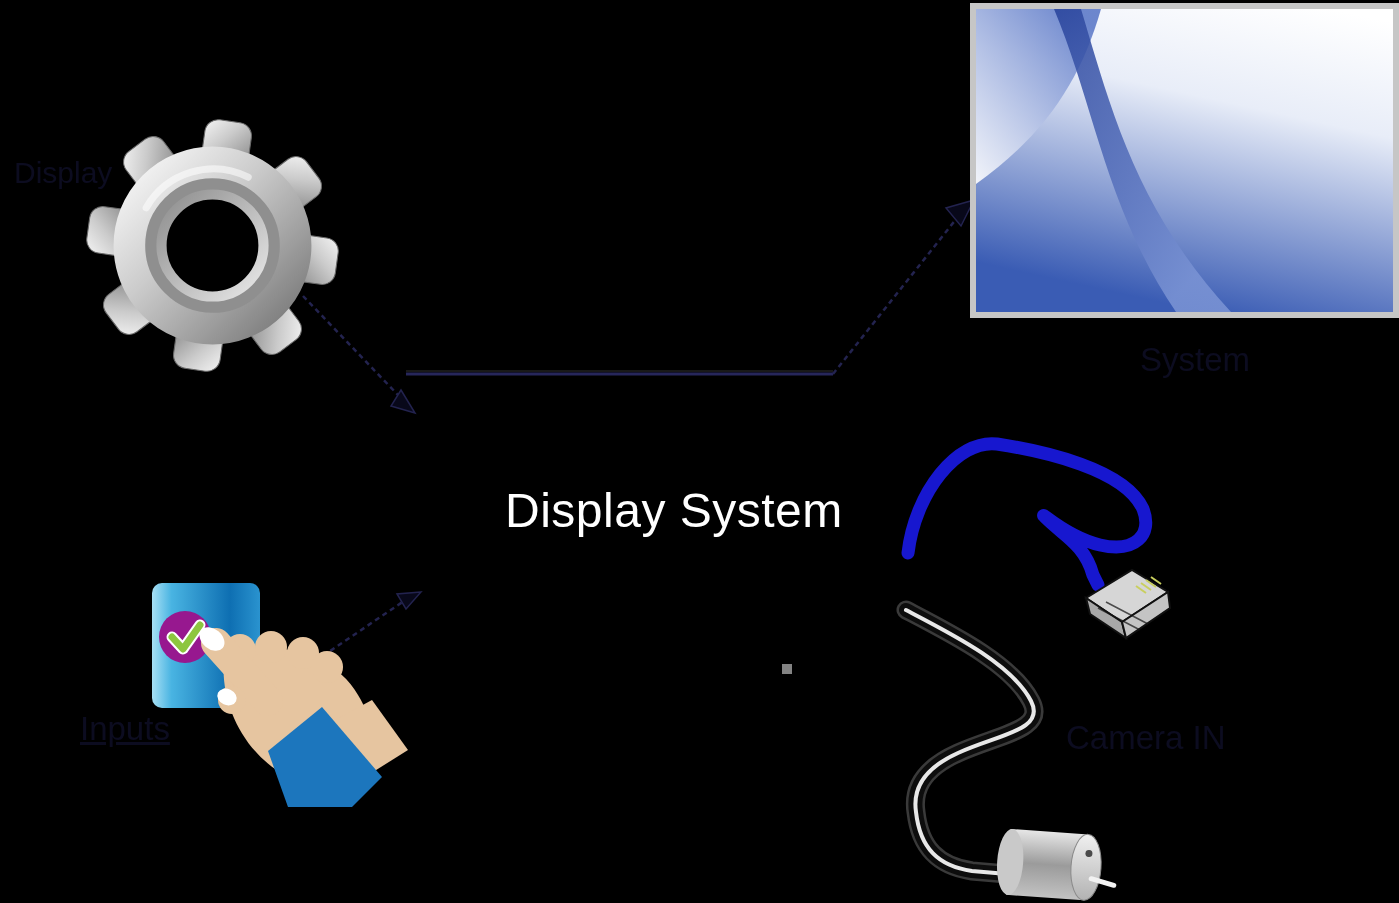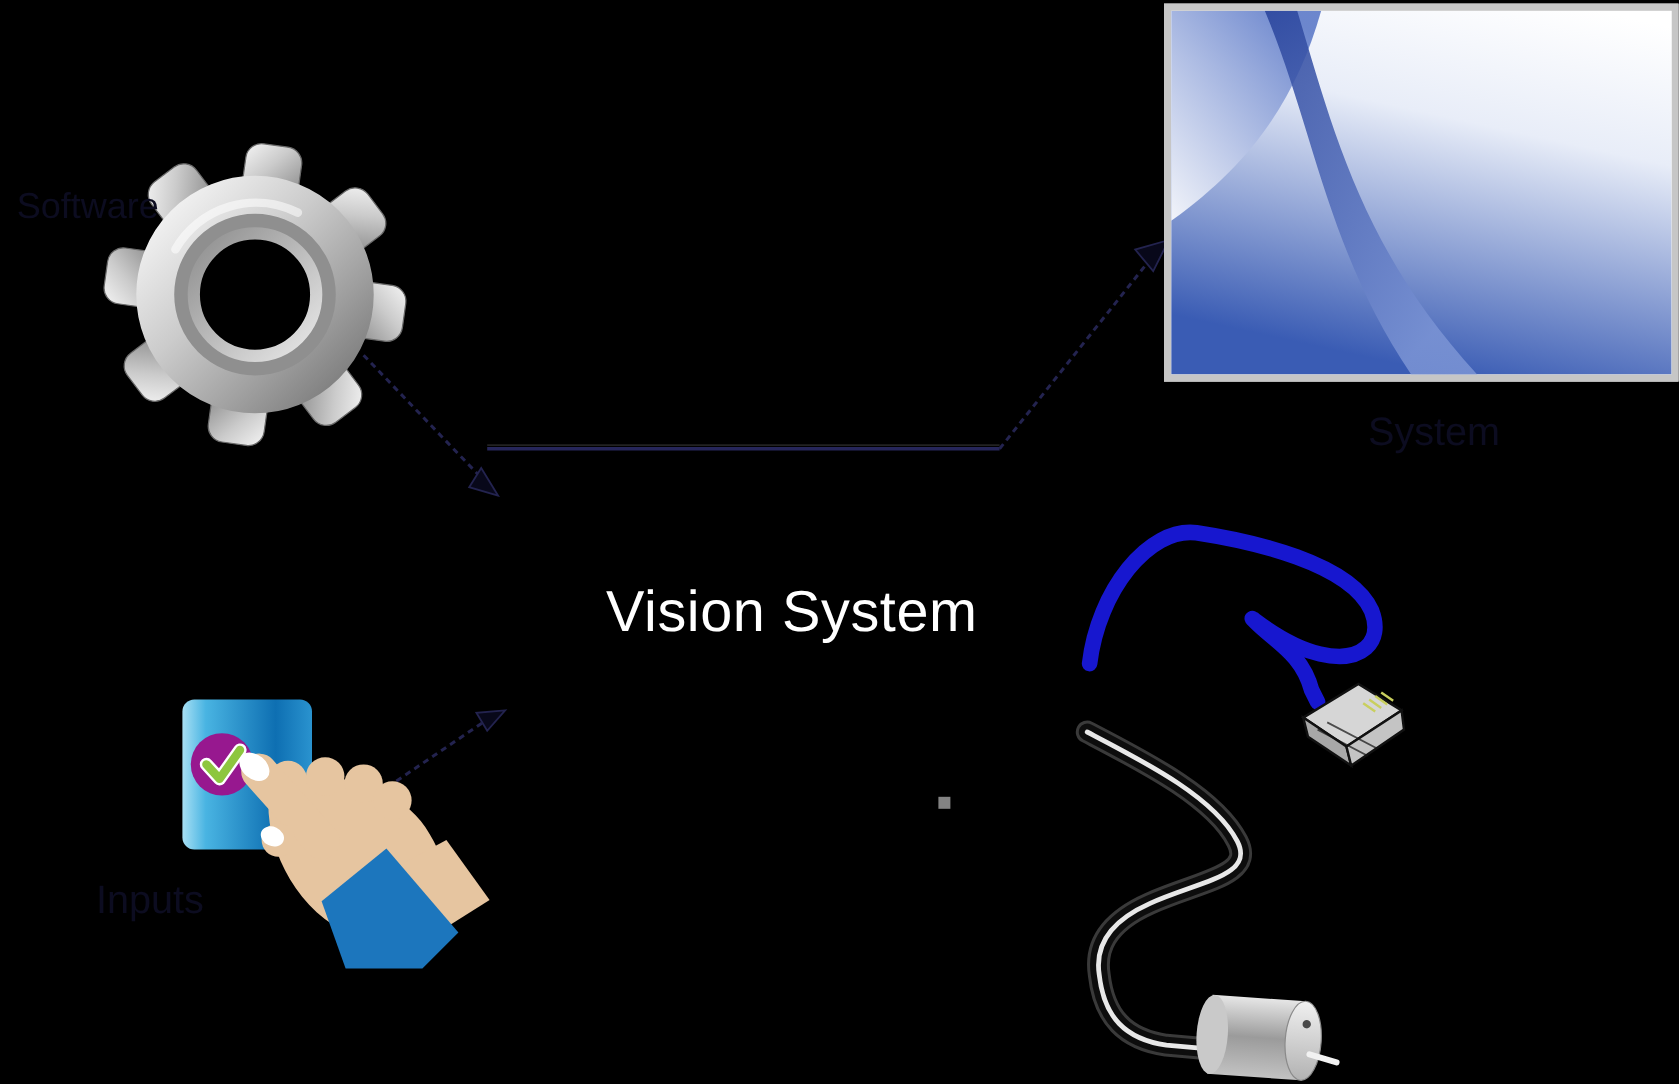--- a/index.html
+++ b/index.html
@@ -11,21 +11,21 @@
   #center-title{
     left:505px;top:483px;width:400px;
     color:#ffffff;font-size:48px;letter-spacing:0.5px;white-space:nowrap;
   }
   .hidden-label{
     color:#0c0c20; 
     font-size:33px;white-space:nowrap;
   }
   #label-software{left:14px;top:156px;font-size:30px;}
   #label-display{left:1140px;top:341px;}
-  #label-inputs{left:80px;top:731px;}
+  #label-inputs{left:80px;top:710px;text-decoration:underline;}
   #label-camera{left:1066px;top:719px;}
   #display-panel{
     left:970px;top:3px;width:429px;height:315px;
     border:6px solid #c6c6c6;box-sizing:border-box;background:#fff;
   }
   #artifact-dot{
     left:782px;top:664px;width:10px;height:10px;background:#9a9a9a;opacity:.85;
   }
 </style>
 </head>
@@ -183,21 +183,22 @@
 
     <g transform="translate(113,401) rotate(4,55,40)">
       <rect x="10" y="6" width="78" height="66" fill="url(#plugBody)"></rect>
       <ellipse cx="12" cy="39" rx="13" ry="33" fill="#c9c9c9"></ellipse>
       <ellipse cx="88" cy="39" rx="15" ry="33" fill="url(#plugFace)" stroke="#8a8a8a" stroke-width="1"></ellipse>
       <circle cx="90" cy="25" r="3.5" fill="#4a4a4a"></circle>
       <line x1="94" y1="50" x2="117" y2="55" stroke="#f2f2f2" stroke-width="5" stroke-linecap="round"></line>
     </g>
   </svg>
 
-  <div class="abs" id="center-title">Vision System</div>
-
-  <div class="abs hidden-label" id="label-software">Software</div>
+  <div class="abs" id="center-title">Display System</div>
+
+  <div class="abs hidden-label" id="label-software">Display</div>
   <div class="abs hidden-label" id="label-display">System</div>
   <div class="abs hidden-label" id="label-inputs">Inputs</div>
+  <div class="abs hidden-label" id="label-camera">Camera IN</div>
 
   <div class="abs" id="artifact-dot"></div>
 
 </div>
 
 </body></html>

